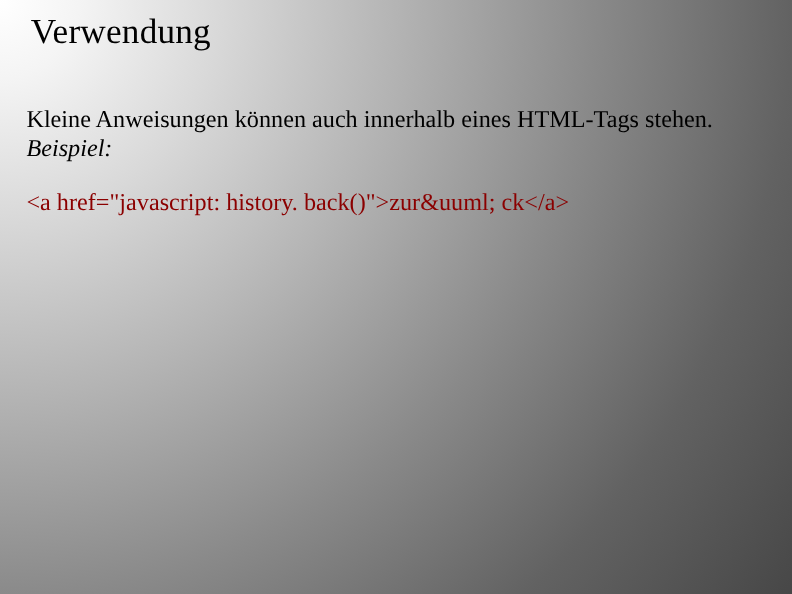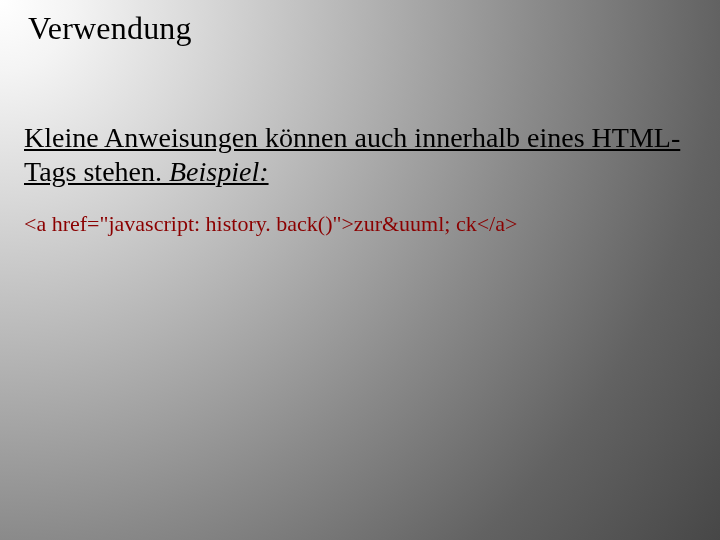--- a/index.html
+++ b/index.html
@@ -26,28 +26,27 @@
   .slide {
     position: relative;
     width: 720px;
     height: 540px;
     box-sizing: border-box;
     padding: 10px 24px 0 24px;
   }
   .title {
     font-size: 32px;
     font-weight: 400;
-    margin: 0 0 74px 4px;
+    margin: 0 0 48px 4px;
     letter-spacing: 0.2px;
   }
   .para {
-    font-size: 28px;
+    font-size: 22px;
     line-height: 1.22;
     margin: 0 0 22px 0;
-    text-decoration: underline;
   }
   .ital { font-style: italic; }
   .code {
     font-size: 22px;
     color: #8b0000;
     margin: 0 0 28px 0;
     line-height: 1.2;
     white-space: pre-wrap;
   }
 </style>

